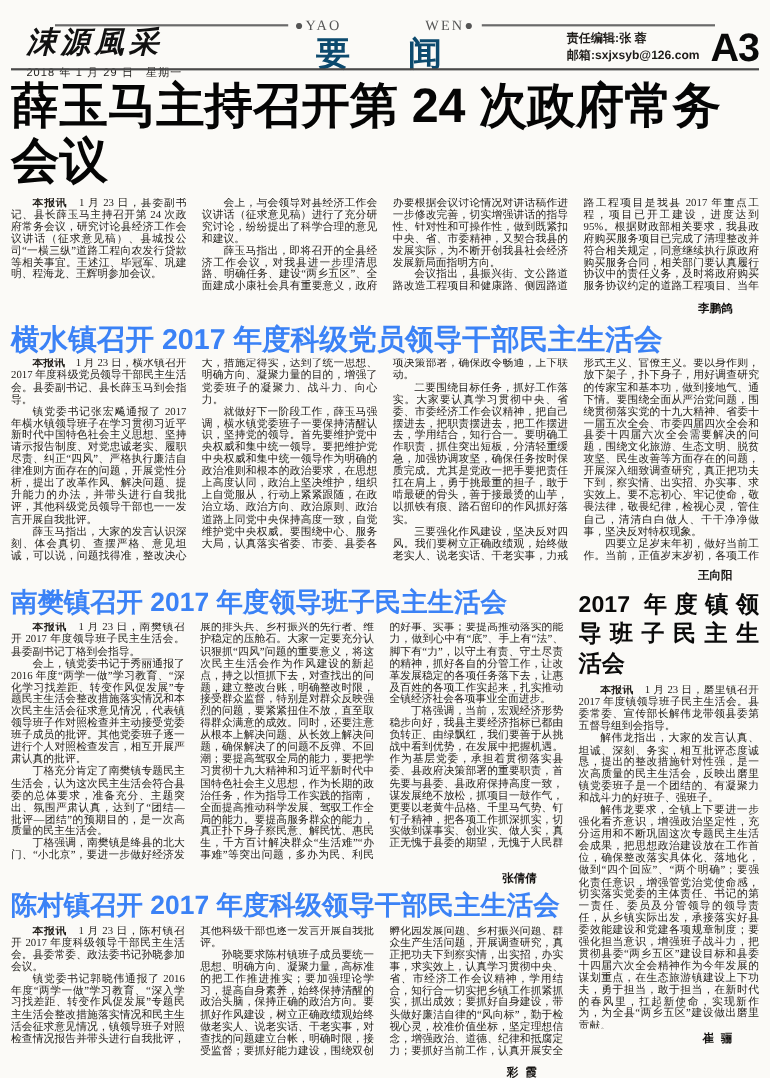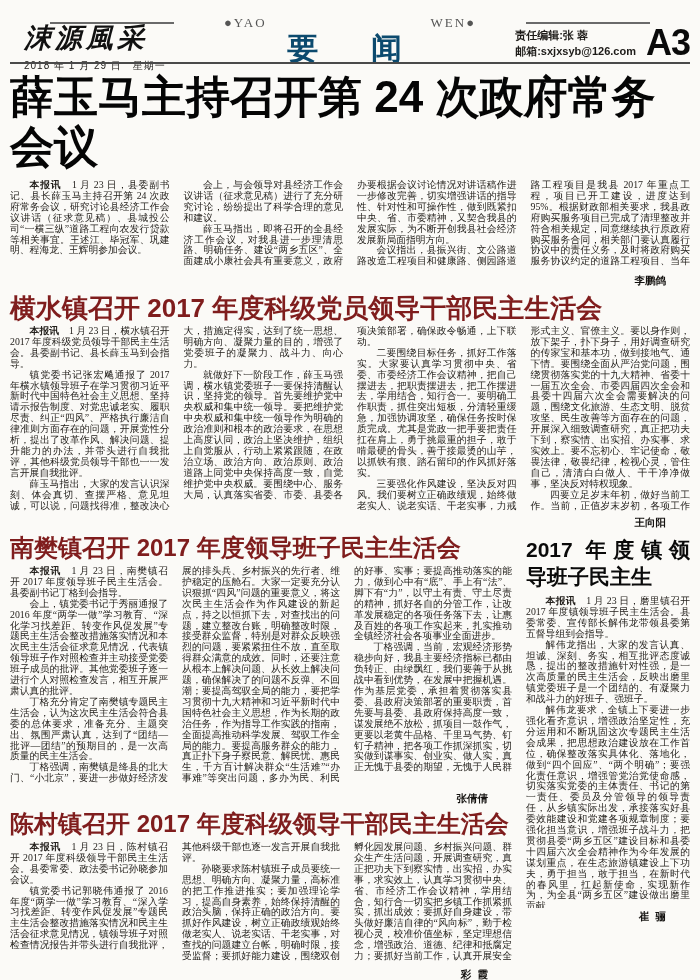--- a/index.html
+++ b/index.html
@@ -2,36 +2,36 @@
 <html><head>
 <meta charset="utf-8">
 <style>
   * { margin:0; padding:0; box-sizing:border-box; }
   html,body { width:700px; background:#e8e8e6; }
   body { font-family:"Liberation Serif", serif; color:#1d1b18; }
   .page { position:relative; width:700px; height:980px; background:#fbfaf7; padding:6px 10px; overflow:hidden; }
 
   
   .hdr { position:relative; height:58px; }
-  .hdr-topline { position:absolute; top:10px; left:40px; right:40px; display:flex; align-items:center; height:14px;gap:44px; }
+  .hdr-topline { position:absolute; top:10px; left:40px; right:40px; display:flex; align-items:center; height:14px; }
   .hline { flex:1; border-top:2px solid #6a6a6a; }
   .pinyin { font-family:"Liberation Serif", serif; font-size:13px; letter-spacing:2px; color:#555; padding:0 6px; white-space:nowrap; }
   .pinyin-gap { width:64px; }
   .mast-left { position:absolute; left:14px; top:14px; }
   .paper-name { font-family:"DejaVu Serif", serif; font-style:italic; font-weight:bold; font-size:27px; letter-spacing:4px; color:#111; }
   .date-line { font-family:"Liberation Sans", sans-serif; font-size:10px; font-weight:normal; margin-top:3px; letter-spacing:1px; }
   .mast-center { position:absolute; left:50%; transform:translateX(-50%); top:22px; font-size:31px; font-weight:bold; letter-spacing:0.35em; white-space:nowrap; color:#0c4a6e;text-align:center; }
   .mast-right { position:absolute; right:0; top:16px; display:flex; align-items:center; gap:10px; }
   .editor-block { font-family:"Liberation Sans", sans-serif; font-size:11px; font-weight:bold; line-height:16px; }
   .page-no { font-family:"Liberation Sans", sans-serif; font-size:36px; font-weight:900; letter-spacing:-1px; color:#0a0a0a; }
   .hdr-botline { position:absolute; bottom:0; left:0; right:0; border-top:2.5px solid #4a4a4a; }
 
   
   .lead-headline { margin-top:8px; font-family:"Liberation Sans", sans-serif; font-size:44px; line-height:50px; font-weight:900; color:#050505; letter-spacing:0; }
-  .sec-headline { font-family:"Liberation Sans", sans-serif; font-weight:900; color:#7f1d1d; }
+  .sec-headline { font-family:"Liberation Sans", sans-serif; font-weight:900; color:#3b82f6; }
   .hl2 { margin-top:8px; font-size:26px; line-height:28px; }
   .hl3 { font-size:24px; line-height:28px; }
   .hl5 { margin-top:6px; font-size:24px; line-height:28px; }
   .h4head { margin-top:2px; }
   .h4line { font-family:"Liberation Sans", sans-serif; font-size:21px; line-height:27px; font-weight:900; color:#0a0a0a; text-align:justify; text-align-last:justify; }
   .h4line:last-child { text-align-last:left; }
 
   
   .cols4 { margin-top:8px; column-count:4; column-gap:14px; overflow:hidden; }
   .cols3 { margin-top:4px; column-count:3; column-gap:14px; overflow:hidden; }
@@ -123,20 +123,21 @@
           <p class="para">孙晓要求陈村镇班子成员要统一思想、明确方向、凝聚力量，高标准的把工作推进推实；要加强理论学习，提高自身素养，始终保持清醒的政治头脑，保持正确的政治方向。要抓好作风建设，树立正确政绩观始终做老实人、说老实话、干老实事，对查找的问题建立台帐，明确时限，接受监督；要抓好能力建设，围绕双创孵化园发展问题、乡村振兴问题、群众生产生活问题，开展调查研究，真正把功夫下到察实情，出实招，办实事，求实效上，认真学习贯彻中央、省、市经济工作会议精神，学用结合，知行合一切实把乡镇工作抓紧抓实，抓出成效；要抓好自身建设，带头做好廉洁自律的“风向标”，勤于检视心灵，校准价值坐标，坚定理想信念，增强政治、道德、纪律和抵腐定力；要抓好当前工作，认真开展安全生产专项整治，及时排查整治安全隐患，深入开展社会矛盾纠纷排查化解，妥善处理各类矛盾问题，加大信访工作力度，及时解决信访问题，有效预防群体性事件发生。要通过此次深挖细刨的专题民主生活会，在“走进新时代、建设两乡五区”的征程上，扛起新使命、实现新作为，创造新业绩。</p>
         </div>
       <div class="byline">彩 霞</div>
     </div>
 
     <div class="mid-right">
 
       <div class="h4head">
           <p class="h4line">2017 年度镇领</p>
           <p class="h4line">导班子民主生</p>
+          <p class="h4line">活会</p>
         </div>
       <div class="body4">
           <p class="para"><b>本报讯</b>　1 月 23 日，磨里镇召开 2017 年度镇领导班子民主生活会。县委常委、宣传部长解伟龙带领县委第五督导组到会指导。</p>
           <p class="para">解伟龙指出，大家的发言认真、坦诚、深刻、务实，相互批评态度诚恳，提出的整改措施针对性强，是一次高质量的民主生活会，反映出磨里镇党委班子是一个团结的、有凝聚力和战斗力的好班子、强班子。</p>
           <p class="para">解伟龙要求，全镇上下要进一步强化看齐意识，增强政治坚定性，充分运用和不断巩固这次专题民主生活会成果，把思想政治建设放在工作首位，确保整改落实具体化、落地化，做到“四个回应”、“两个明确”；要强化责任意识，增强管党治党使命感，切实落实党委的主体责任、书记的第一责任、委员及分管领导的领导责任，从乡镇实际出发，承接落实好县委效能建设和党建各项规章制度；要强化担当意识，增强班子战斗力，把贯彻县委“两乡五区”建设目标和县委十四届六次全会精神作为今年发展的谋划重点，在生态旅游镇建设上下功夫，勇于担当，敢于担当，在新时代的春风里，扛起新使命，实现新作为，为全县“两乡五区”建设做出磨里贡献。</p>
         </div>
       <div class="byline">崔 骊</div>
     </div>
 
   </div>

